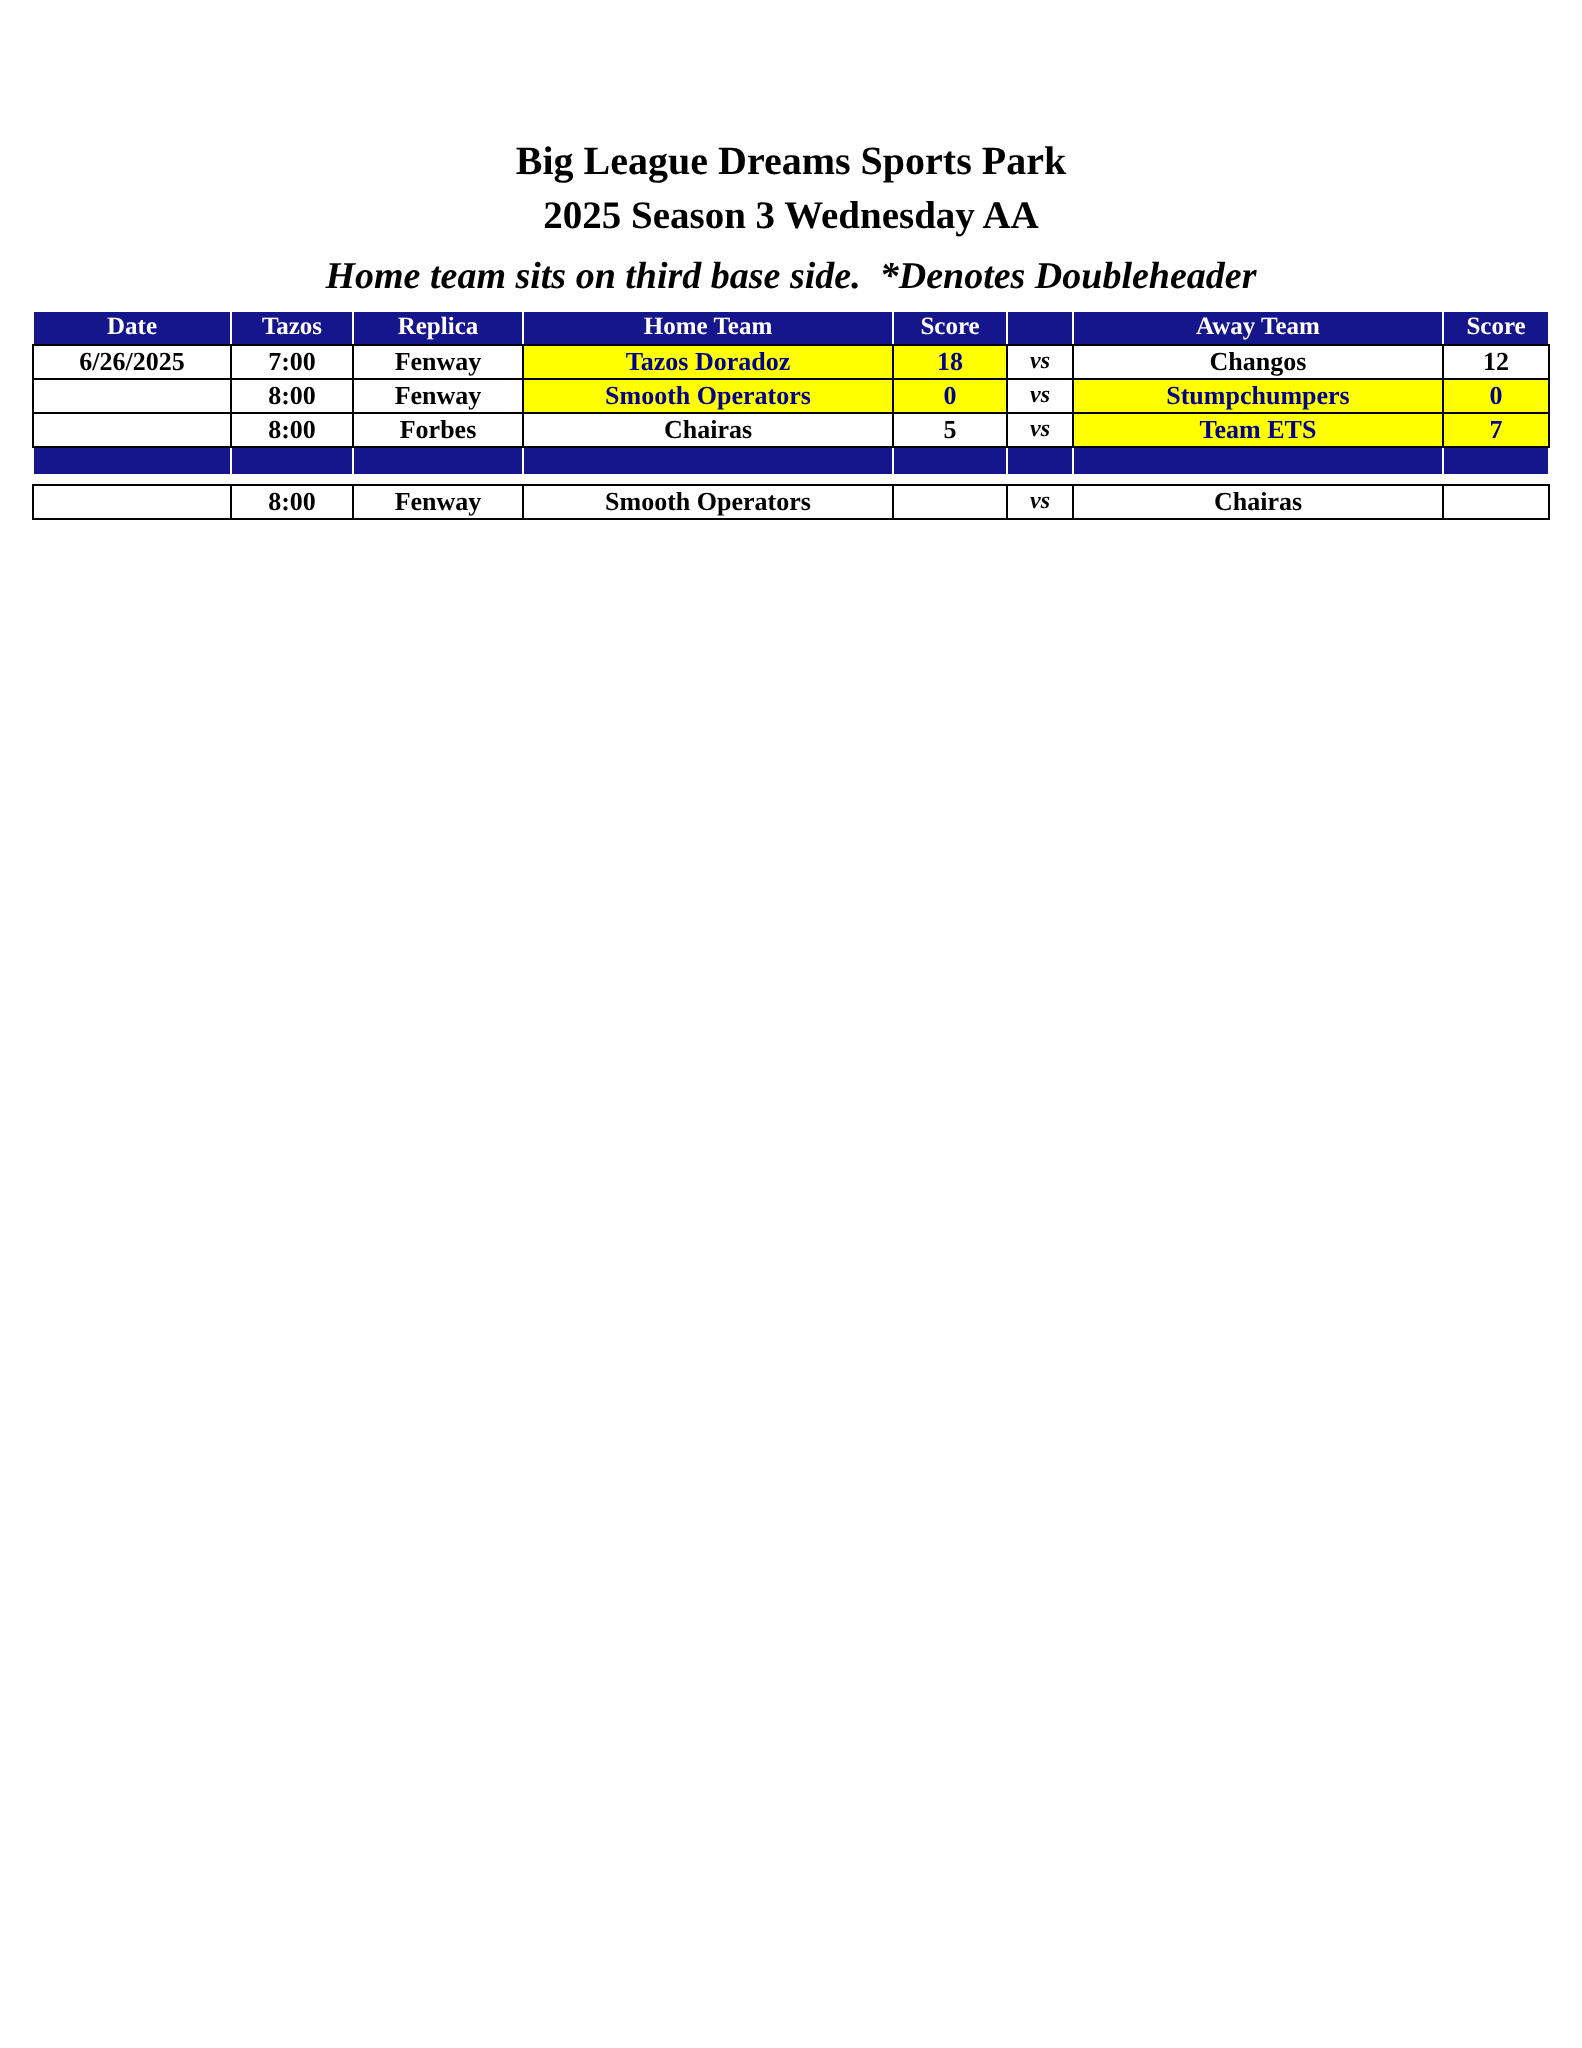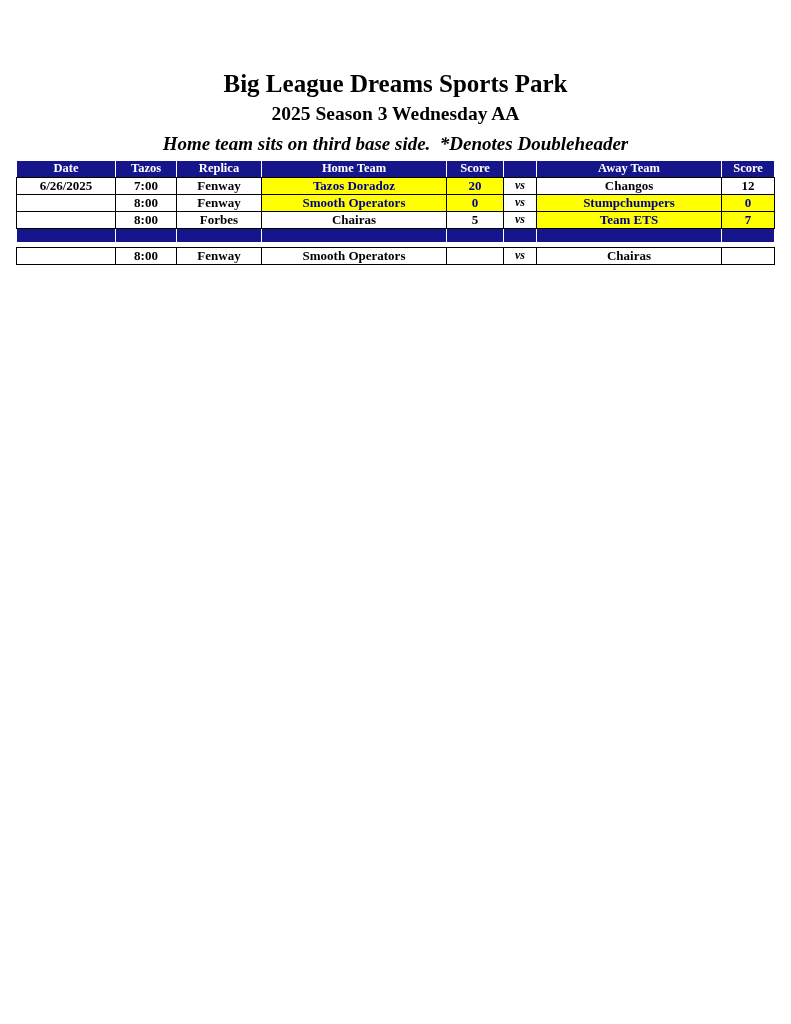--- a/index.html
+++ b/index.html
@@ -7,21 +7,21 @@
     width: 791px;
     height: 1024px;
     background: #ffffff;
     font-family: "Liberation Serif", serif;
     overflow: hidden;
     margin: 0 auto;
     position: relative;
   }
   .doc-header { text-align: center; padding-top: 70px; }
   .title {
-    font-size: 25px;
+    font-size: 20px;
     font-weight: bold;
     margin: 0;
     color: var(--body-text, #000);
   }
   .subtitle {
     font-size: 19.5px;
     font-weight: bold;
     margin: 5px 0 0 0;
     color: var(--body-text, #000);
   }
@@ -118,21 +118,21 @@
         <th>Away Team</th>
         <th>Score</th>
       </tr>
     </thead>
     <tbody>
       <tr>
         <td>6/26/2025</td>
         <td>7:00</td>
         <td>Fenway</td>
         <td class="hl">Tazos Doradoz</td>
-        <td class="hl">20</td>
+        <td class="hl">18</td>
         <td class="vs">vs</td>
         <td>Changos</td>
         <td>12</td>
       </tr>
       <tr>
         <td></td>
         <td>8:00</td>
         <td>Fenway</td>
         <td class="hl">Smooth Operators</td>
         <td class="hl">0</td>

